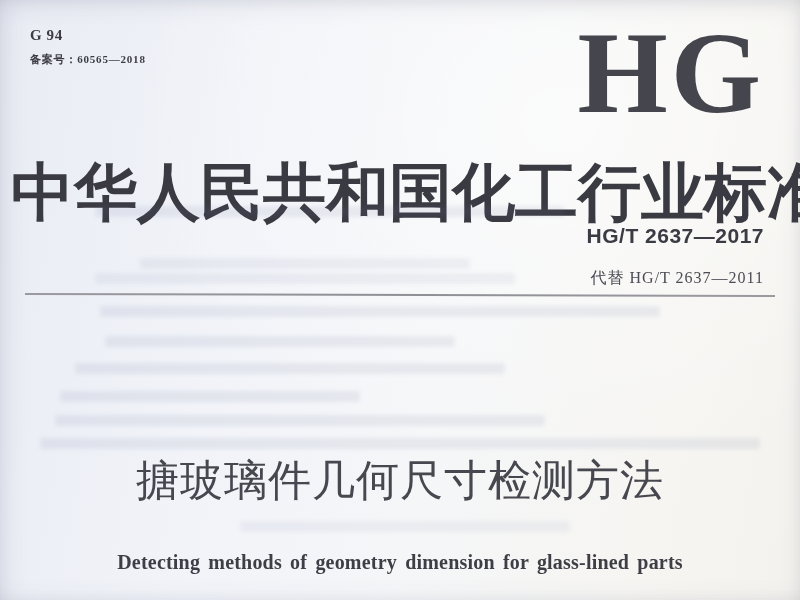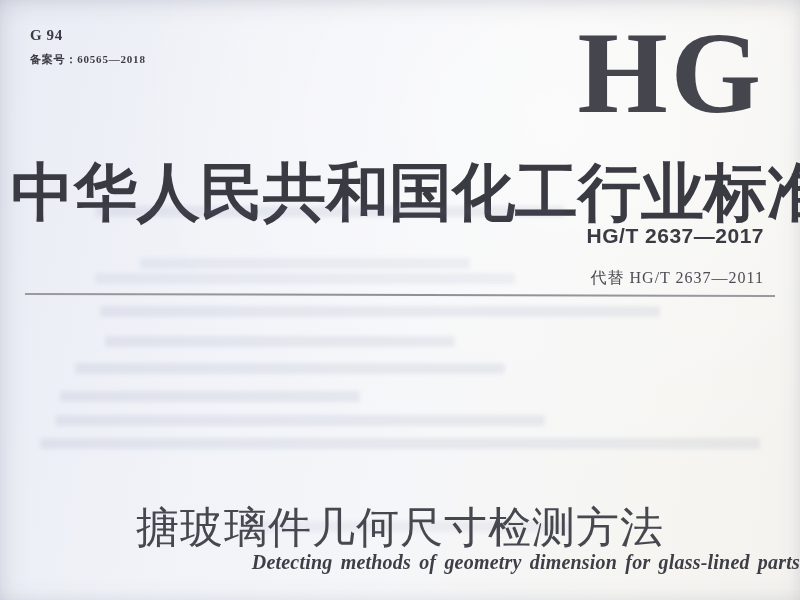--- a/index.html
+++ b/index.html
@@ -141,37 +141,35 @@
     position: absolute;
     left: 0;
     top: 452px;
     width: 800px;
     text-align: center;
     font-family: "DejaVu Sans", "Liberation Sans", sans-serif;
     font-weight: 500;
     font-size: 43px;
     letter-spacing: 1px;
     color: #47474f;
-    margin-top: 47px;
   }
 
   
   .title-en {
     position: absolute;
     left: 0;
     top: 551px;
     width: 800px;
-    text-align: right;
+    text-align: center;
     font-family: "Liberation Serif", "DejaVu Serif", serif;
     font-weight: bold;
     font-size: 20px;
     word-spacing: 3px;
     letter-spacing: 0.2px;
     color: #3e3e46;
-    font-style: italic;
   }
 </style>
 </head>
 <body>
 
 <div class="page">
 
   <div class="meta">
     <div class="cls">G 94</div>
     <div class="record">备案号：60565—2018</div>

